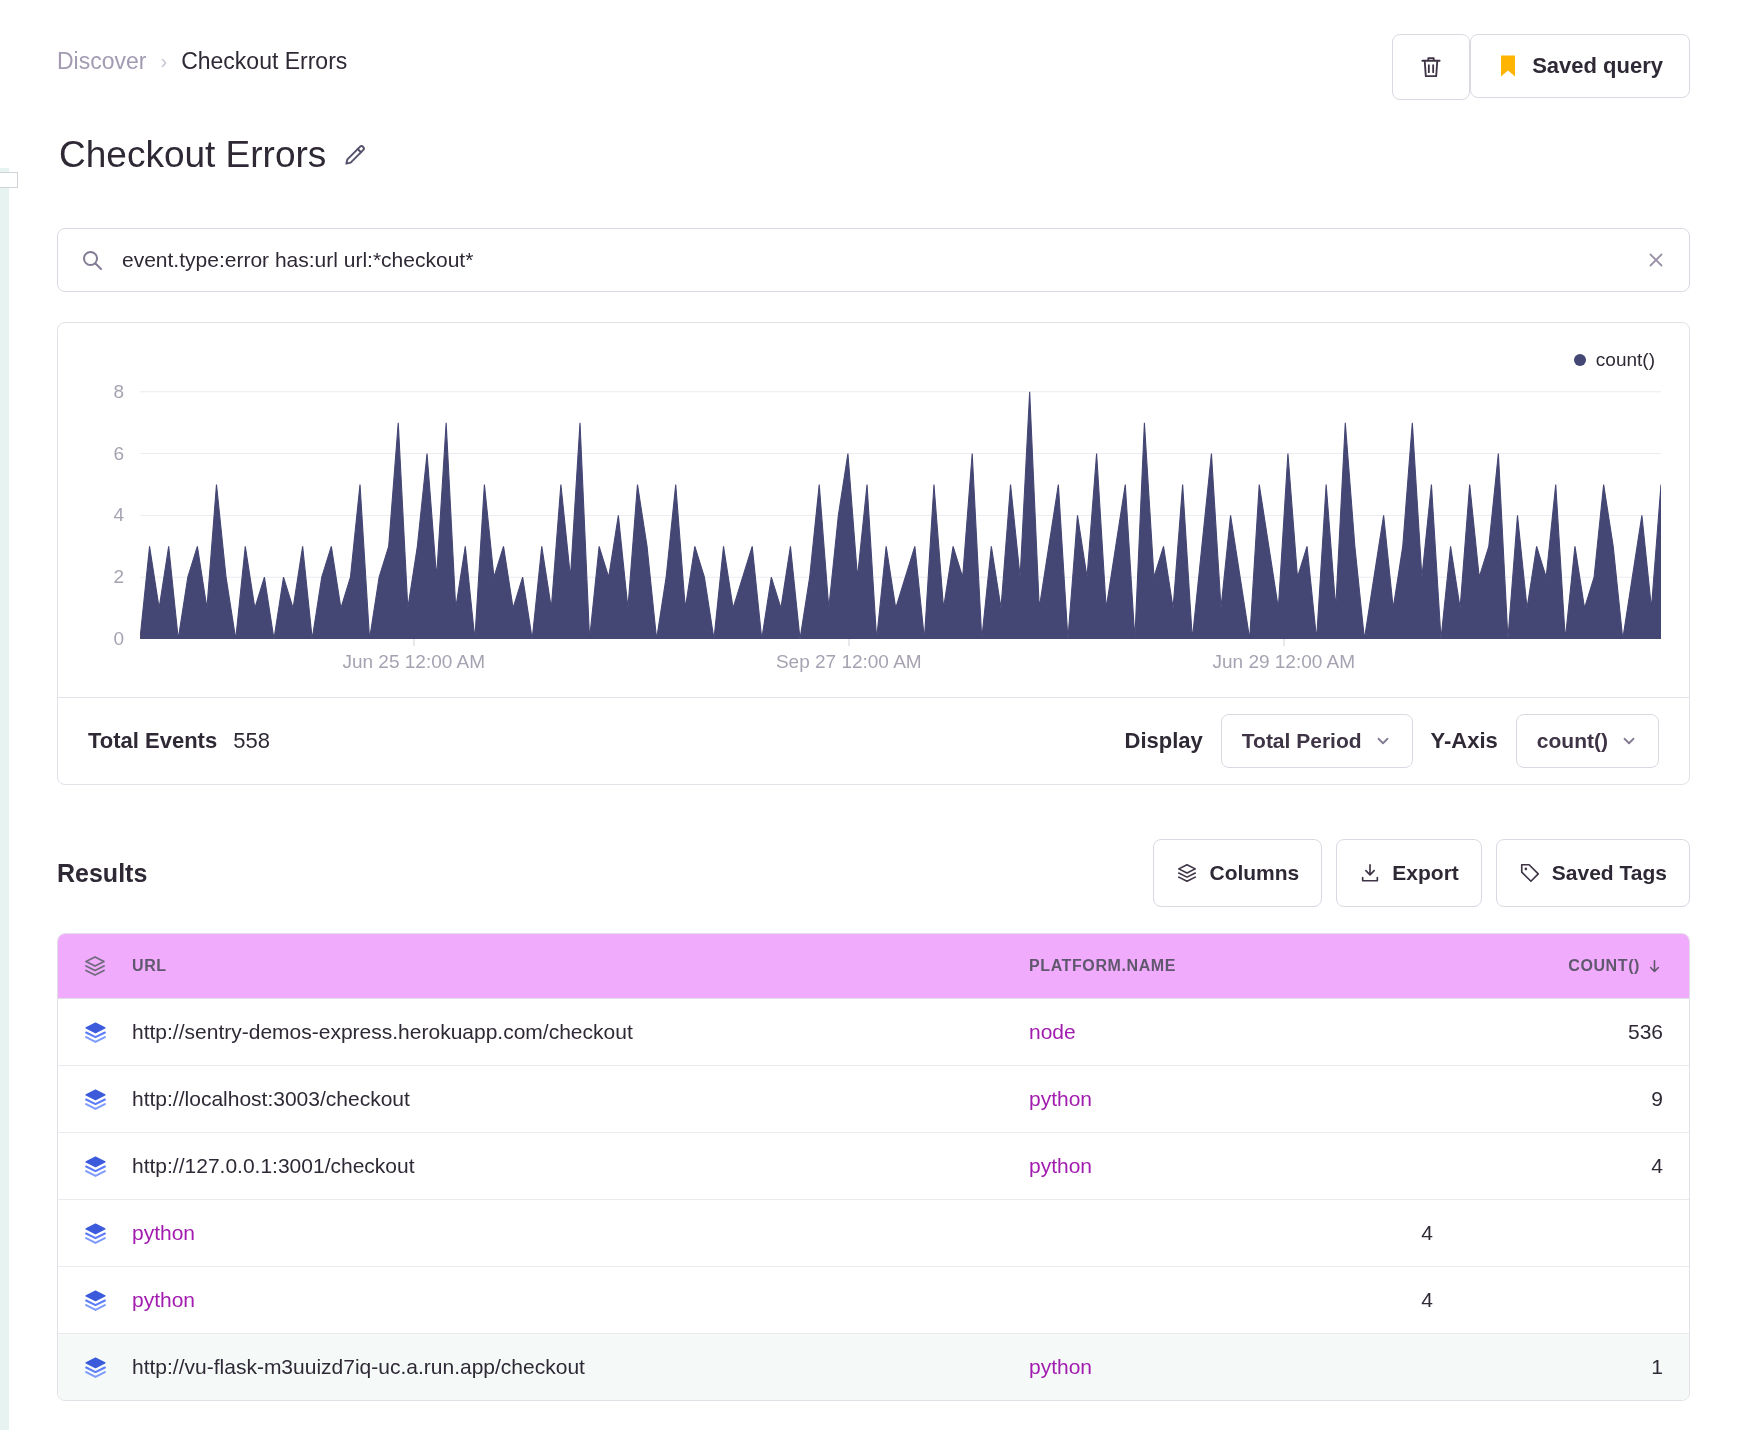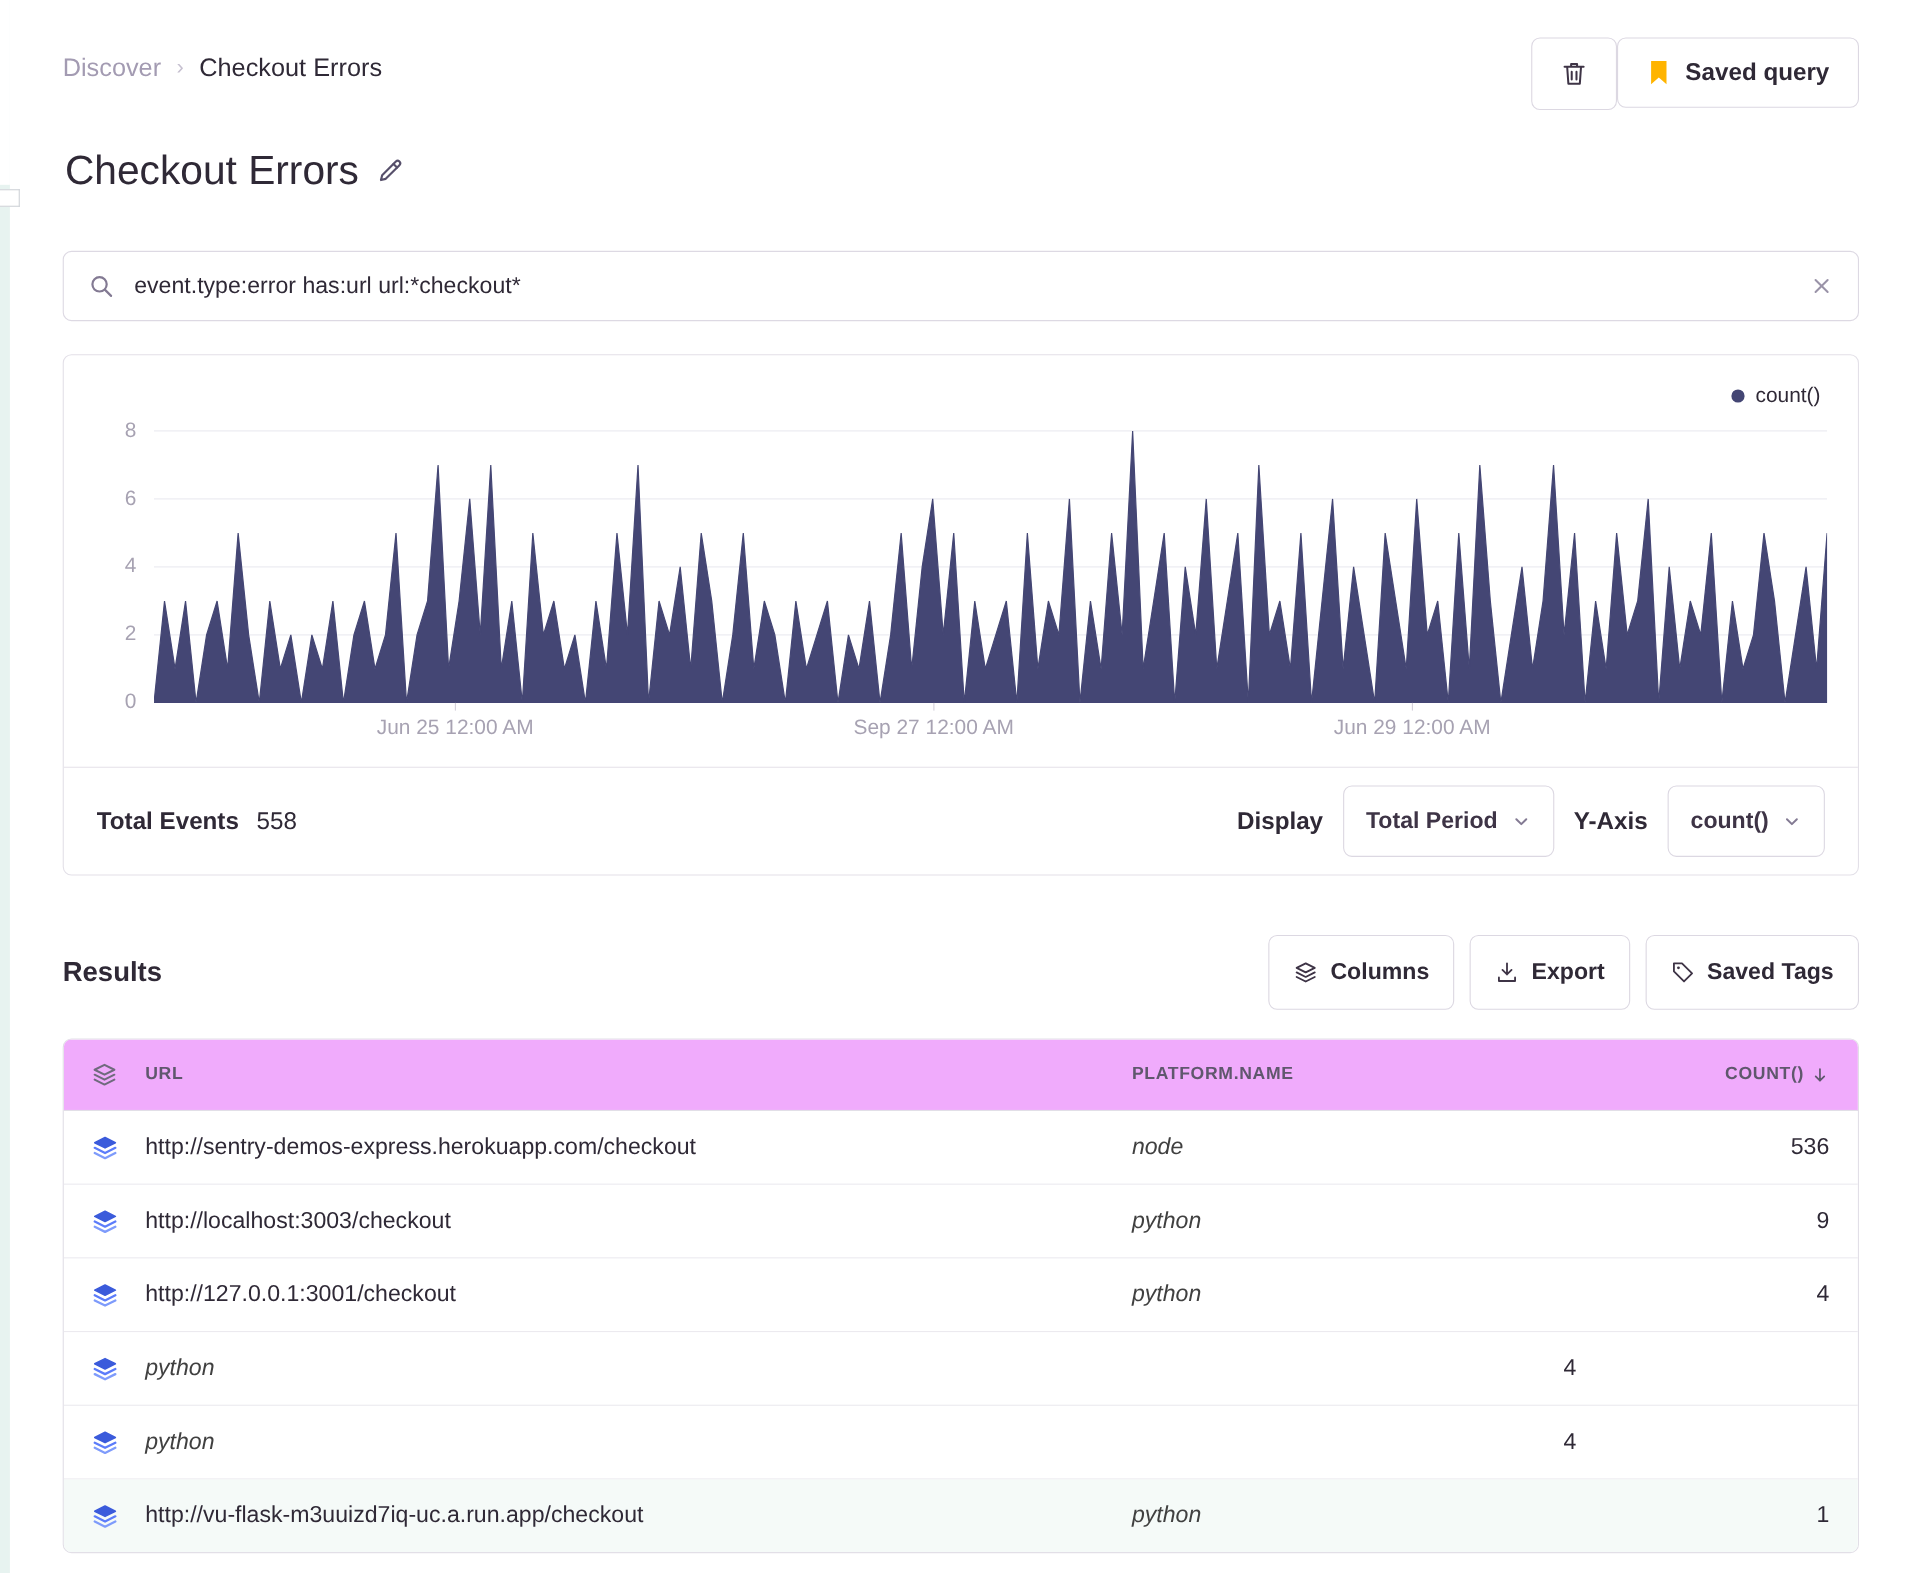--- a/index.html
+++ b/index.html
@@ -35,39 +35,39 @@
   .chart-area svg{position:absolute;inset:0;width:100%;height:100%;}
   .y-label{position:absolute;left:-56px;width:40px;text-align:right;font-size:19px;color:#a7a2b2;transform:translateY(-50%);}
   .x-axis{position:relative;height:44px;margin-left:58px;}
   .x-tick{position:absolute;top:0;width:1px;height:7px;background:#d4d0da;transform:translateX(-50%);}
   .x-label{position:absolute;top:12px;transform:translateX(-50%);font-size:19px;color:#a7a2b2;white-space:nowrap;}
   .chart-footer{border-top:1px solid #e6e3ea;display:flex;align-items:center;justify-content:space-between;padding:16px 30px;margin-top:8px;}
   .total-events{display:flex;align-items:baseline;gap:16px;font-size:22px;}
   .total-events b{font-weight:700;color:#2f2936;}
   .footer-controls{display:flex;align-items:center;gap:18px;}
   .ctrl-label{font-size:22px;font-weight:700;color:#2f2936;}
-  .dropdown-btn{height:65px;border:1px solid #dcd8e2;border-radius:8px;background:#fff;display:inline-flex;align-items:center;gap:12px;padding:0 20px;font-size:21px;font-weight:700;color:#3e3446;cursor:pointer;}
+  .dropdown-btn{height:54px;border:1px solid #dcd8e2;border-radius:8px;background:#fff;display:inline-flex;align-items:center;gap:12px;padding:0 20px;font-size:21px;font-weight:700;color:#3e3446;cursor:pointer;}
 
   
   .results-header{display:flex;align-items:center;justify-content:space-between;margin-top:54px;}
   .results-title{font-size:25px;font-weight:700;color:#2f2936;}
   .results-actions{display:flex;gap:14px;}
   .sm-btn{height:68px;border:1px solid #dcd8e2;border-radius:8px;background:#fff;display:inline-flex;align-items:center;gap:11px;padding:0 22px;font-size:21px;font-weight:700;color:#2f2936;cursor:pointer;}
 
   .table{margin-top:26px;border:1px solid #e2dfe7;border-radius:8px;overflow:hidden;background:#fff;}
   .trow,.thead{display:grid;grid-template-columns:74px 1fr 430px 230px;align-items:center;}
   .thead{background:#f0abfc;height:64px;border-bottom:1px solid #e2dfe7;}
   .th{font-size:16px;font-weight:700;letter-spacing:.6px;color:#5f576d;text-transform:uppercase;cursor:pointer;display:flex;align-items:center;gap:6px;}
   .th.right{justify-content:flex-end;padding-right:26px;}
   .icon-cell{display:flex;justify-content:center;align-items:center;}
   .trow{height:66px;border-bottom:1px solid #eceaef;font-size:21px;cursor:pointer;}
   .trow:last-child{border-bottom:none;}
   .trow.hovered{background:#f5faf8;}
   .url-cell{color:#2f2936;}
-  .platform-cell{color:#404040;font-style:italic;}
+  .platform-cell{color:#a21caf;}
   .count-cell{text-align:right;padding-right:26px;color:#2f2936;}
 </style>
 </head>
 <body>
 
 <div class="page">
   <div class="corner-patch"></div>
   <div class="edge-notch"></div>
 
   <div class="topbar">

